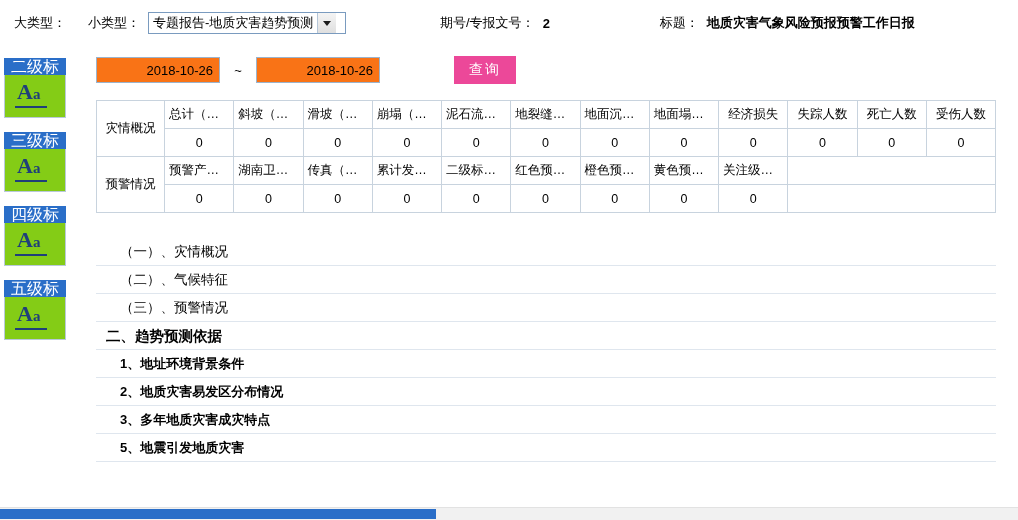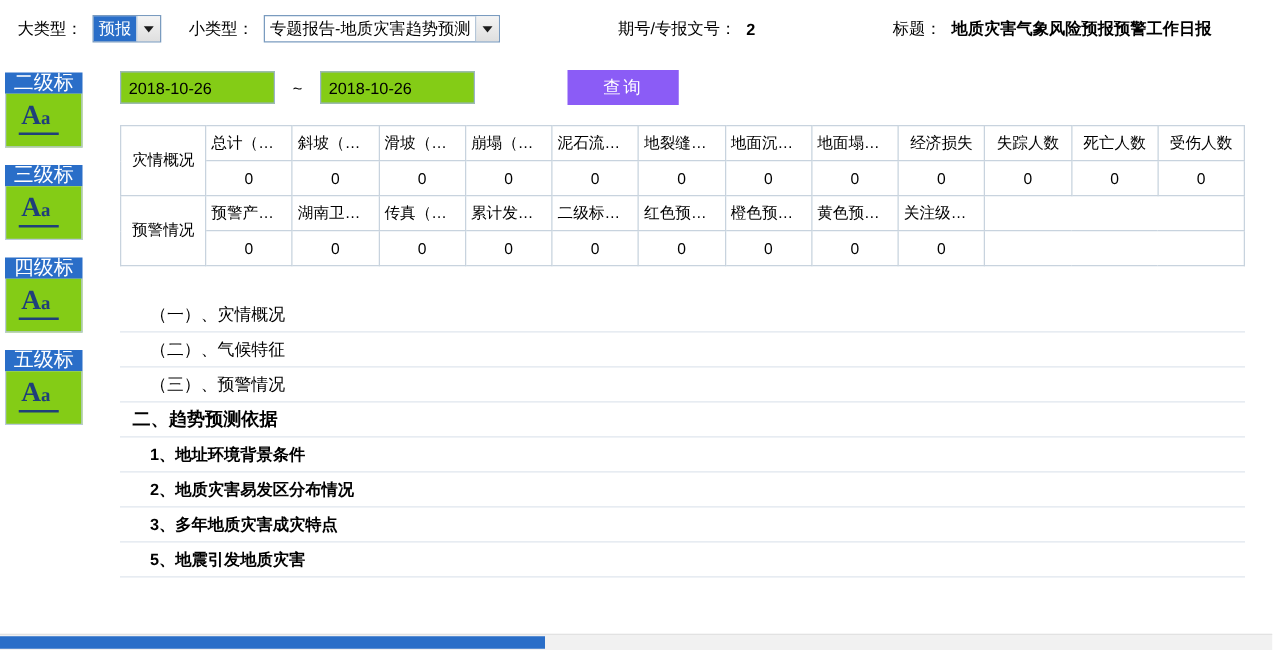--- a/index.html
+++ b/index.html
@@ -96,38 +96,39 @@
   .daterow {
     position: absolute;
     left: 96px; top: 56px;
     display: flex;
     align-items: center;
   }
   .date-input {
     width: 124px;
     height: 26px;
     border: 1px solid #9bb3cc;
-    background: #84cc16;
+    background: #f97316;
     font-size: 13px;
     color: #000;
     padding: 0 6px;
     box-sizing: border-box;
     font-family: "Liberation Sans", sans-serif;
+    text-align: right;
   }
   .tilde {
     width: 36px;
     text-align: center;
     color: #000;
     font-size: 13px;
   }
   .query-btn {
     margin-left: 74px;
-    width: 89px;
+    width: 62px;
     height: 28px;
-    background: #8b5cf6;
+    background: #ec4899;
     color: #ffffff;
     border: none;
     font-size: 14px;
     font-family: "Liberation Sans", sans-serif;
     cursor: pointer;
     letter-spacing: 2px;
   }
 
   
   .palette {
@@ -256,24 +257,20 @@
     background: #2a6ec8;
   }
 </style>
 </head>
 <body>
 
 <div class="app">
 
   <div class="toolbar">
     <span class="tb-label">大类型：</span>
-    <div class="select-box sel-category highlight">
-      <span class="sel-text">预报</span>
-      <span class="select-arrow"></span>
-    </div>
 
     <span class="tb-label" style="margin-left:22px;">小类型：</span>
     <div class="select-box sel-subcategory">
       <span class="sel-text">专题报告-地质灾害趋势预测</span>
       <span class="select-arrow"></span>
     </div>
 
     <span class="tb-label" style="margin-left:94px;">期号/专报文号：</span>
     <span class="issue-no">2</span>
 

